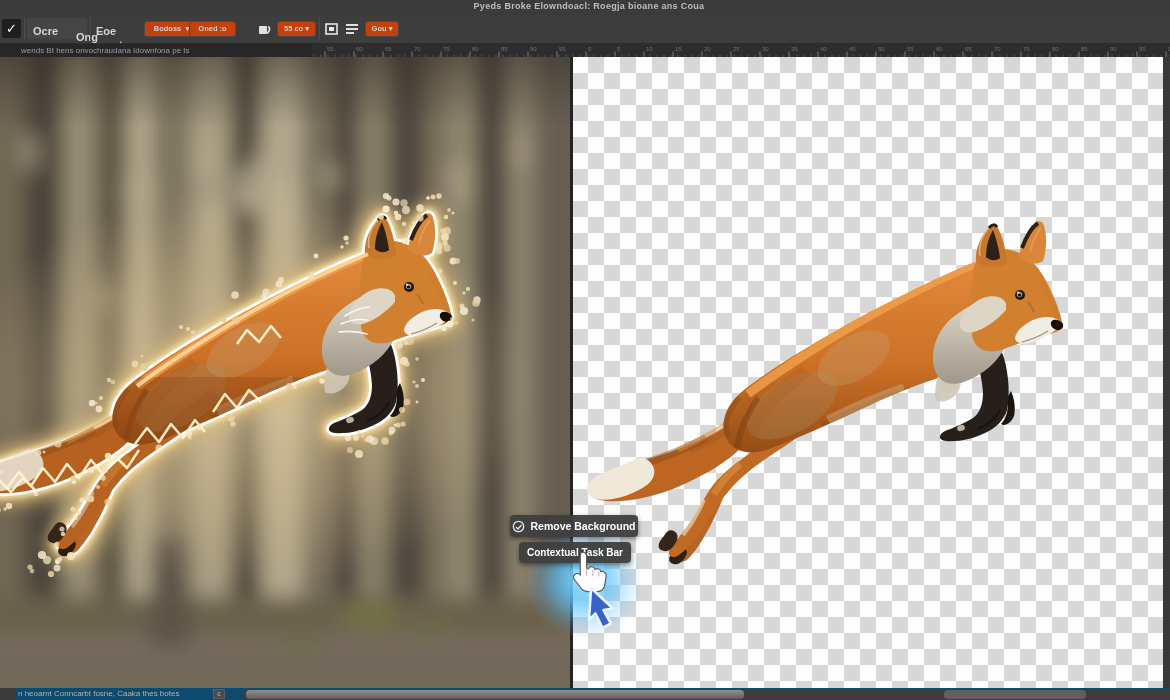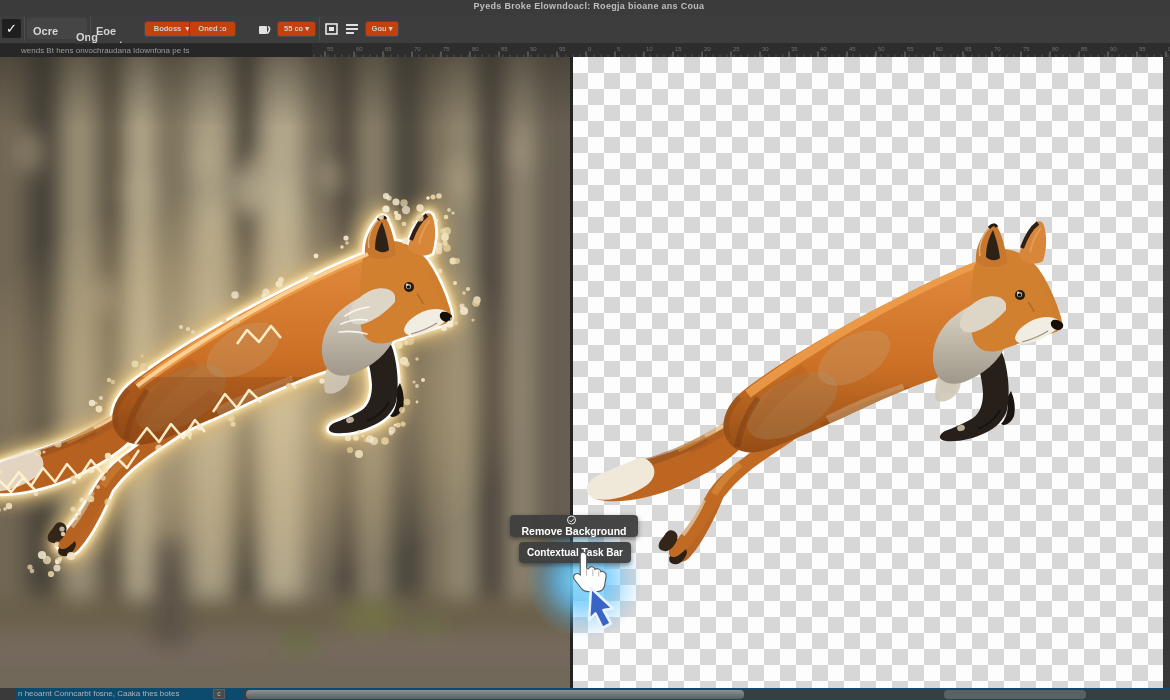--- a/index.html
+++ b/index.html
@@ -650,21 +650,21 @@
               </g>
   </g>
   <use href="#foxart"></use>
  </g>
 </svg>
     </div>
   </div>
 
   <div id="cursorglow" style="position:absolute;left:528px;top:522px;width:112px;height:116px;pointer-events:none;
      background:radial-gradient(circle, rgba(135,220,255,1) 0%, rgba(95,198,255,.72) 30%, rgba(85,190,255,.26) 54%, rgba(80,185,255,0) 73%);"></div>
-  <div class="ttbtn" id="btn1" style="left:510px;top:515px;width:128px;height:22px;flex-direction:column;">
+  <div class="ttbtn" id="btn1" style="left:510px;top:515px;width:128px;height:22px;">
     <svg width="13" height="13" viewBox="0 0 13 13" style="margin-right:5px;">
       <circle cx="6.5" cy="6.5" r="5.2" fill="none" stroke="#e8e8e8" stroke-width="1.3"></circle>
       <path d="M4 7 l2 2 l3.5 -4" fill="none" stroke="#e8e8e8" stroke-width="1.3"></path>
     </svg>
     <span>Remove Background</span>
   </div>
   <div class="ttbtn" id="btn2" style="left:519px;top:542px;width:112px;height:21px;font-size:10px;">
     <span>Contextual Task Bar</span>
   </div>
 

